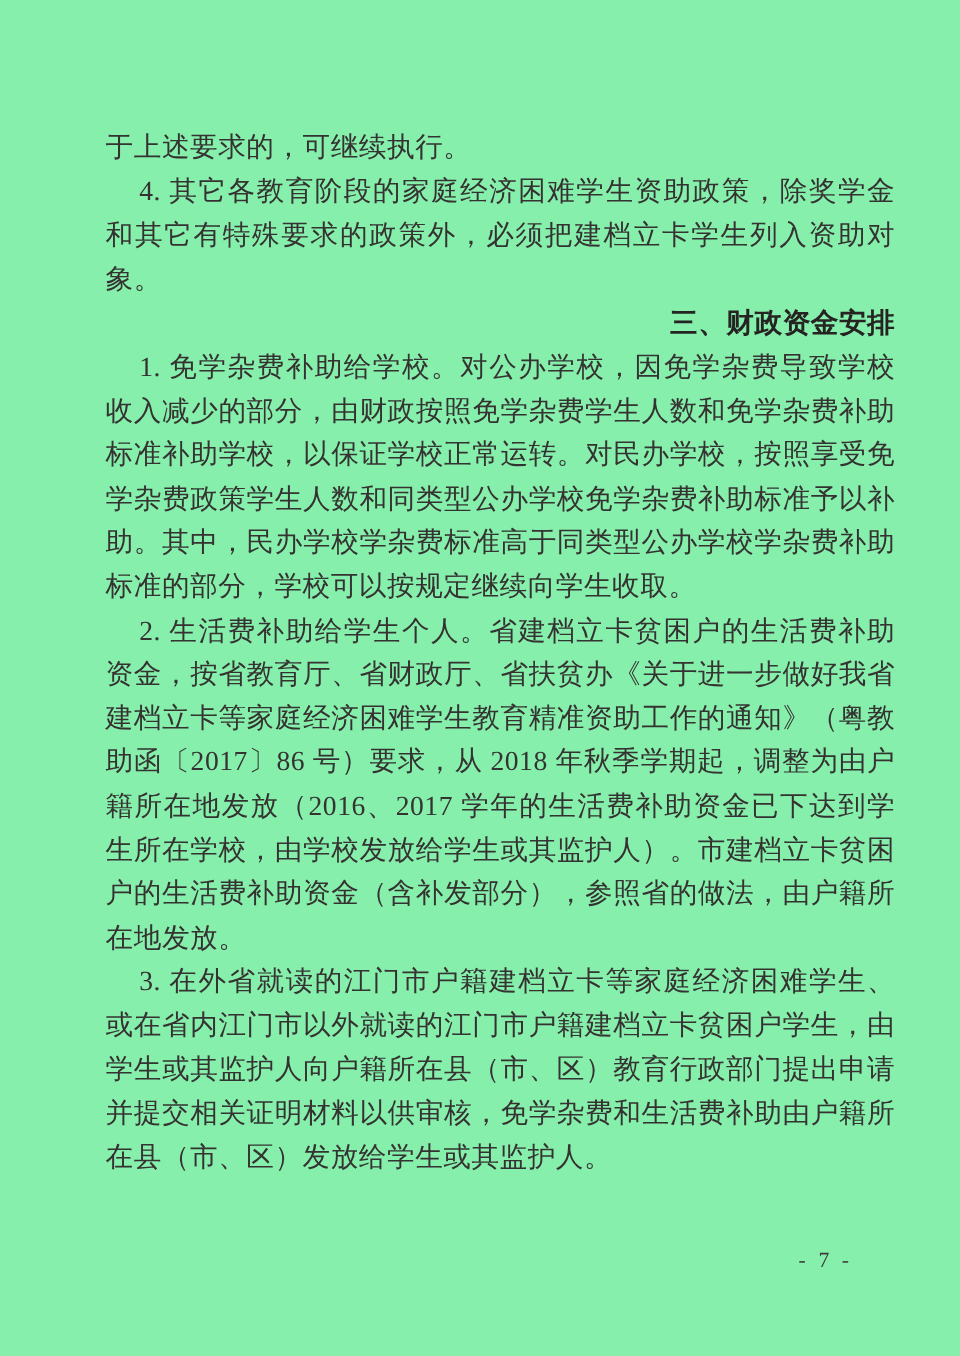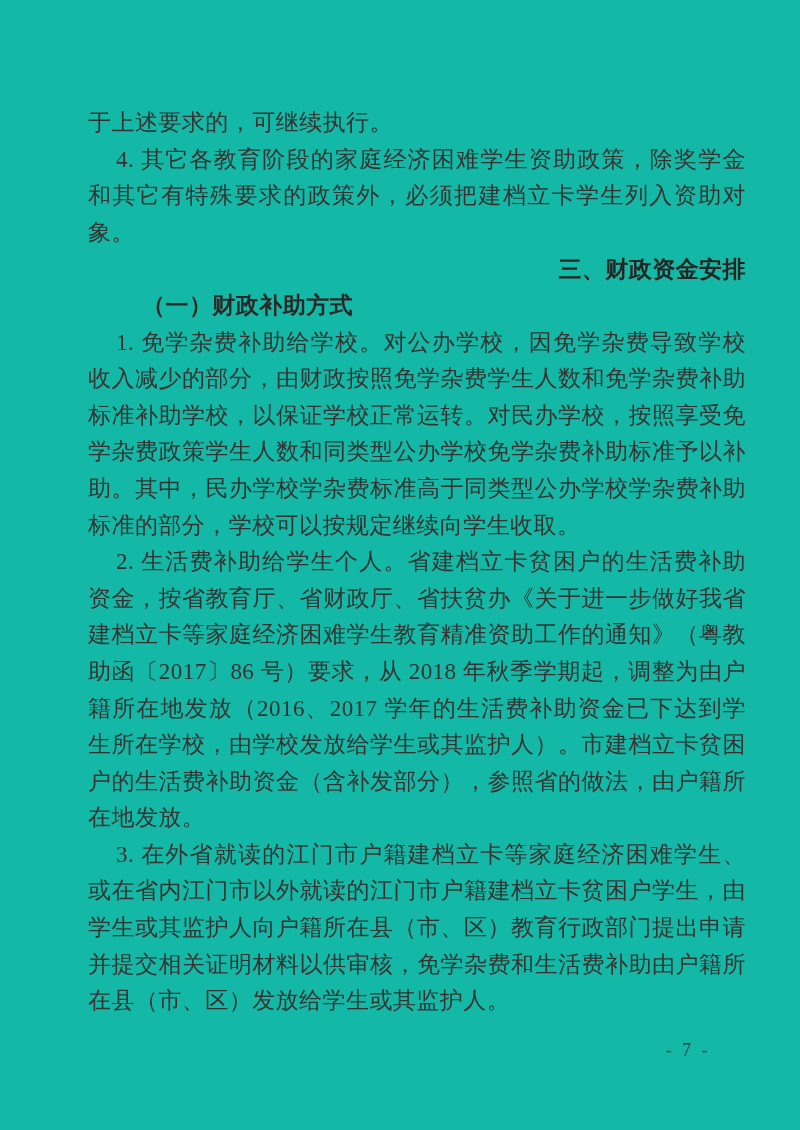--- a/index.html
+++ b/index.html
@@ -13,21 +13,21 @@
     background: #fdfdfc;
     overflow: hidden;
     font-family: "Liberation Serif", serif;
   }
   .page {
     position: absolute;
     left: 0;
     top: 0;
     width: 800px;
     height: 1130px;
-    background: #14b8a6;
+    background: #86efac;
   }
   .content {
     position: absolute;
     left: 88px;
     top: 105px;
     width: 658px;
     color: #353331;
     font-size: 23px;
     line-height: 36.6px;
     letter-spacing: 0.45px;
@@ -73,21 +73,20 @@
 
 <div class="page">
 
   <div class="content">
     <p class="para no-indent">于上述要求的，可继续执行。</p>
 
     <p class="para">4. 其它各教育阶段的家庭经济困难学生资助政策，除奖学金和其它有特殊要求的政策外，必须把建档立卡学生列入资助对象。</p>
 
     <p class="heading-section">三、财政资金安排</p>
 
-    <p class="heading-sub">（一）财政补助方式</p>
 
     <p class="para">1. 免学杂费补助给学校。对公办学校，因免学杂费导致学校收入减少的部分，由财政按照免学杂费学生人数和免学杂费补助标准补助学校，以保证学校正常运转。对民办学校，按照享受免学杂费政策学生人数和同类型公办学校免学杂费补助标准予以补助。其中，民办学校学杂费标准高于同类型公办学校学杂费补助标准的部分，学校可以按规定继续向学生收取。</p>
 
     <p class="para">2. 生活费补助给学生个人。省建档立卡贫困户的生活费补助资金，按省教育厅、省财政厅、省扶贫办《关于进一步做好我省建档立卡等家庭经济困难学生教育精准资助工作的通知》（粤教助函〔2017〕86 号）要求，从 2018 年秋季学期起，调整为由户籍所在地发放（2016、2017 学年的生活费补助资金已下达到学生所在学校，由学校发放给学生或其监护人）。市建档立卡贫困户的生活费补助资金（含补发部分），参照省的做法，由户籍所在地发放。</p>
 
     <p class="para">3. 在外省就读的江门市户籍建档立卡等家庭经济困难学生、或在省内江门市以外就读的江门市户籍建档立卡贫困户学生，由学生或其监护人向户籍所在县（市、区）教育行政部门提出申请并提交相关证明材料以供审核，免学杂费和生活费补助由户籍所在县（市、区）发放给学生或其监护人。</p>
   </div>
 
   <div class="page-number">- 7 -</div>
 

